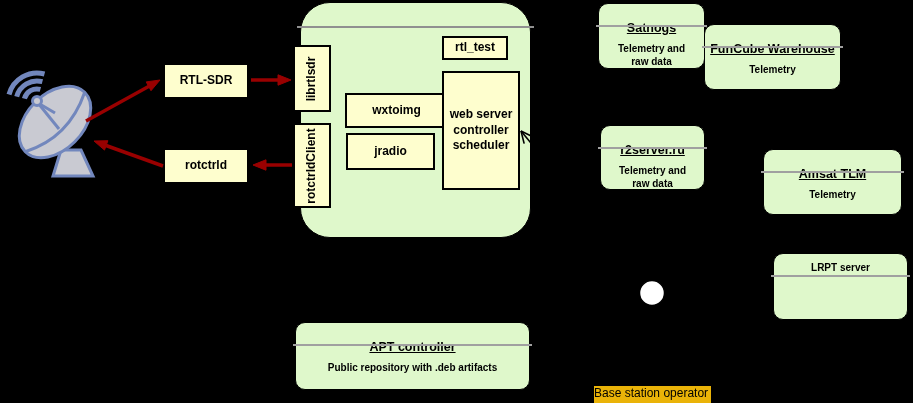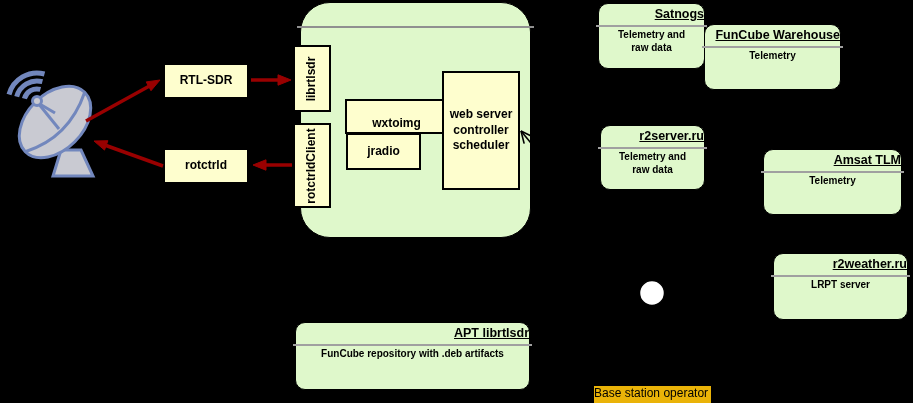--- a/index.html
+++ b/index.html
@@ -13,21 +13,21 @@
         font-weight:bold;font-size:12px;text-align:center;z-index:2;line-height:1.3;}
   .comp .pre{white-space:pre-line;}
   .vtext{position:absolute;left:50%;top:50%;
          transform:translate(-50%,-50%) rotate(-90deg);
          white-space:nowrap;font-weight:bold;font-size:12px;}
 
   
   .node{position:absolute;background:#DFF8CB;border:1px solid #000;
         border-radius:10px;text-align:center;z-index:1;}
   .node .title{font-weight:bold;font-size:12.5px;text-decoration:underline;
-               margin-top:3px;text-align:right;}
+               margin-top:17px;}
   .node .divider{position:absolute;left:-3px;right:-3px;top:21px;height:1.5px;
                  background:#A0A0A0;}
   .node .body{font-weight:bold;font-size:10px;margin-top:7px;white-space:pre-line;
               line-height:1.3;}
 
   
   .container{position:absolute;background:#DFF8CB;border:1.5px solid #000;
              border-radius:30px;text-align:center;z-index:1;}
   .container .title{font-weight:bold;font-size:13px;text-decoration:underline;
                     margin-top:5px;}
@@ -48,25 +48,28 @@
     <div class="divider"></div>
   </div>
 
   <div class="comp" style="left:293px;top:45px;width:38px;height:67px;">
     <span class="vtext">librtlsdr</span>
   </div>
   <div class="comp" style="left:293px;top:123px;width:38px;height:85px;">
     <span class="vtext">rotctrldClient</span>
   </div>
 
-  <div class="comp" style="left:345px;top:99px;width:103px;height:35px;align-items:flex-end;">
+  <div class="comp" style="left:345px;top:93px;width:103px;height:35px;">
     <span>wxtoimg</span>
   </div>
-  <div class="comp" style="left:346px;top:133px;width:75px;height:37px;text-align:center;">
+  <div class="comp" style="left:346px;top:133px;width:89px;height:37px;text-align:center;">
     <span>jradio</span>
+  </div>
+  <div class="comp" style="left:442px;top:36px;width:66px;height:24px;border-width:2px;">
+    <span>rtl_test</span>
   </div>
   <div class="comp" style="left:442px;top:71px;width:78px;height:119px;">
     <span class="pre">web server
 controller
 scheduler</span>
   </div>
 
   <div class="comp" style="left:163px;top:63px;width:86px;height:36px;">
     <span>RTL-SDR</span>
   </div>
@@ -94,29 +97,28 @@
 raw data</div>
   </div>
 
   <div class="node" style="left:763px;top:149px;width:139px;height:66px;">
     <div class="title">Amsat TLM</div>
     <div class="divider"></div>
     <div class="body">Telemetry</div>
   </div>
 
   <div class="node" style="left:773px;top:253px;width:135px;height:67px;">
-    <div class="title">r2weather.ru</div>
     <div class="divider"></div>
     <div class="body">LRPT server</div>
   </div>
 
   <div class="node" style="left:295px;top:322px;width:235px;height:68px;">
-    <div class="title">APT librtlsdr</div>
+    <div class="title">APT controller</div>
     <div class="divider"></div>
-    <div class="body">FunCube repository with .deb artifacts</div>
+    <div class="body">Public repository with .deb artifacts</div>
   </div>
 
   <div class="actor-label">Base station operator</div>
 
   <svg class="overlay" width="913" height="403" viewBox="0 0 913 403">
 
     <g transform="translate(5,58)">
       <g fill="none" stroke="#7287BD" stroke-width="5">
         <path d="M 19.4 40.6 A 13 13 0 0 1 35.4 31.4"></path>
         <path d="M 11.7 38.6 A 21 21 0 0 1 37.4 23.7"></path>

